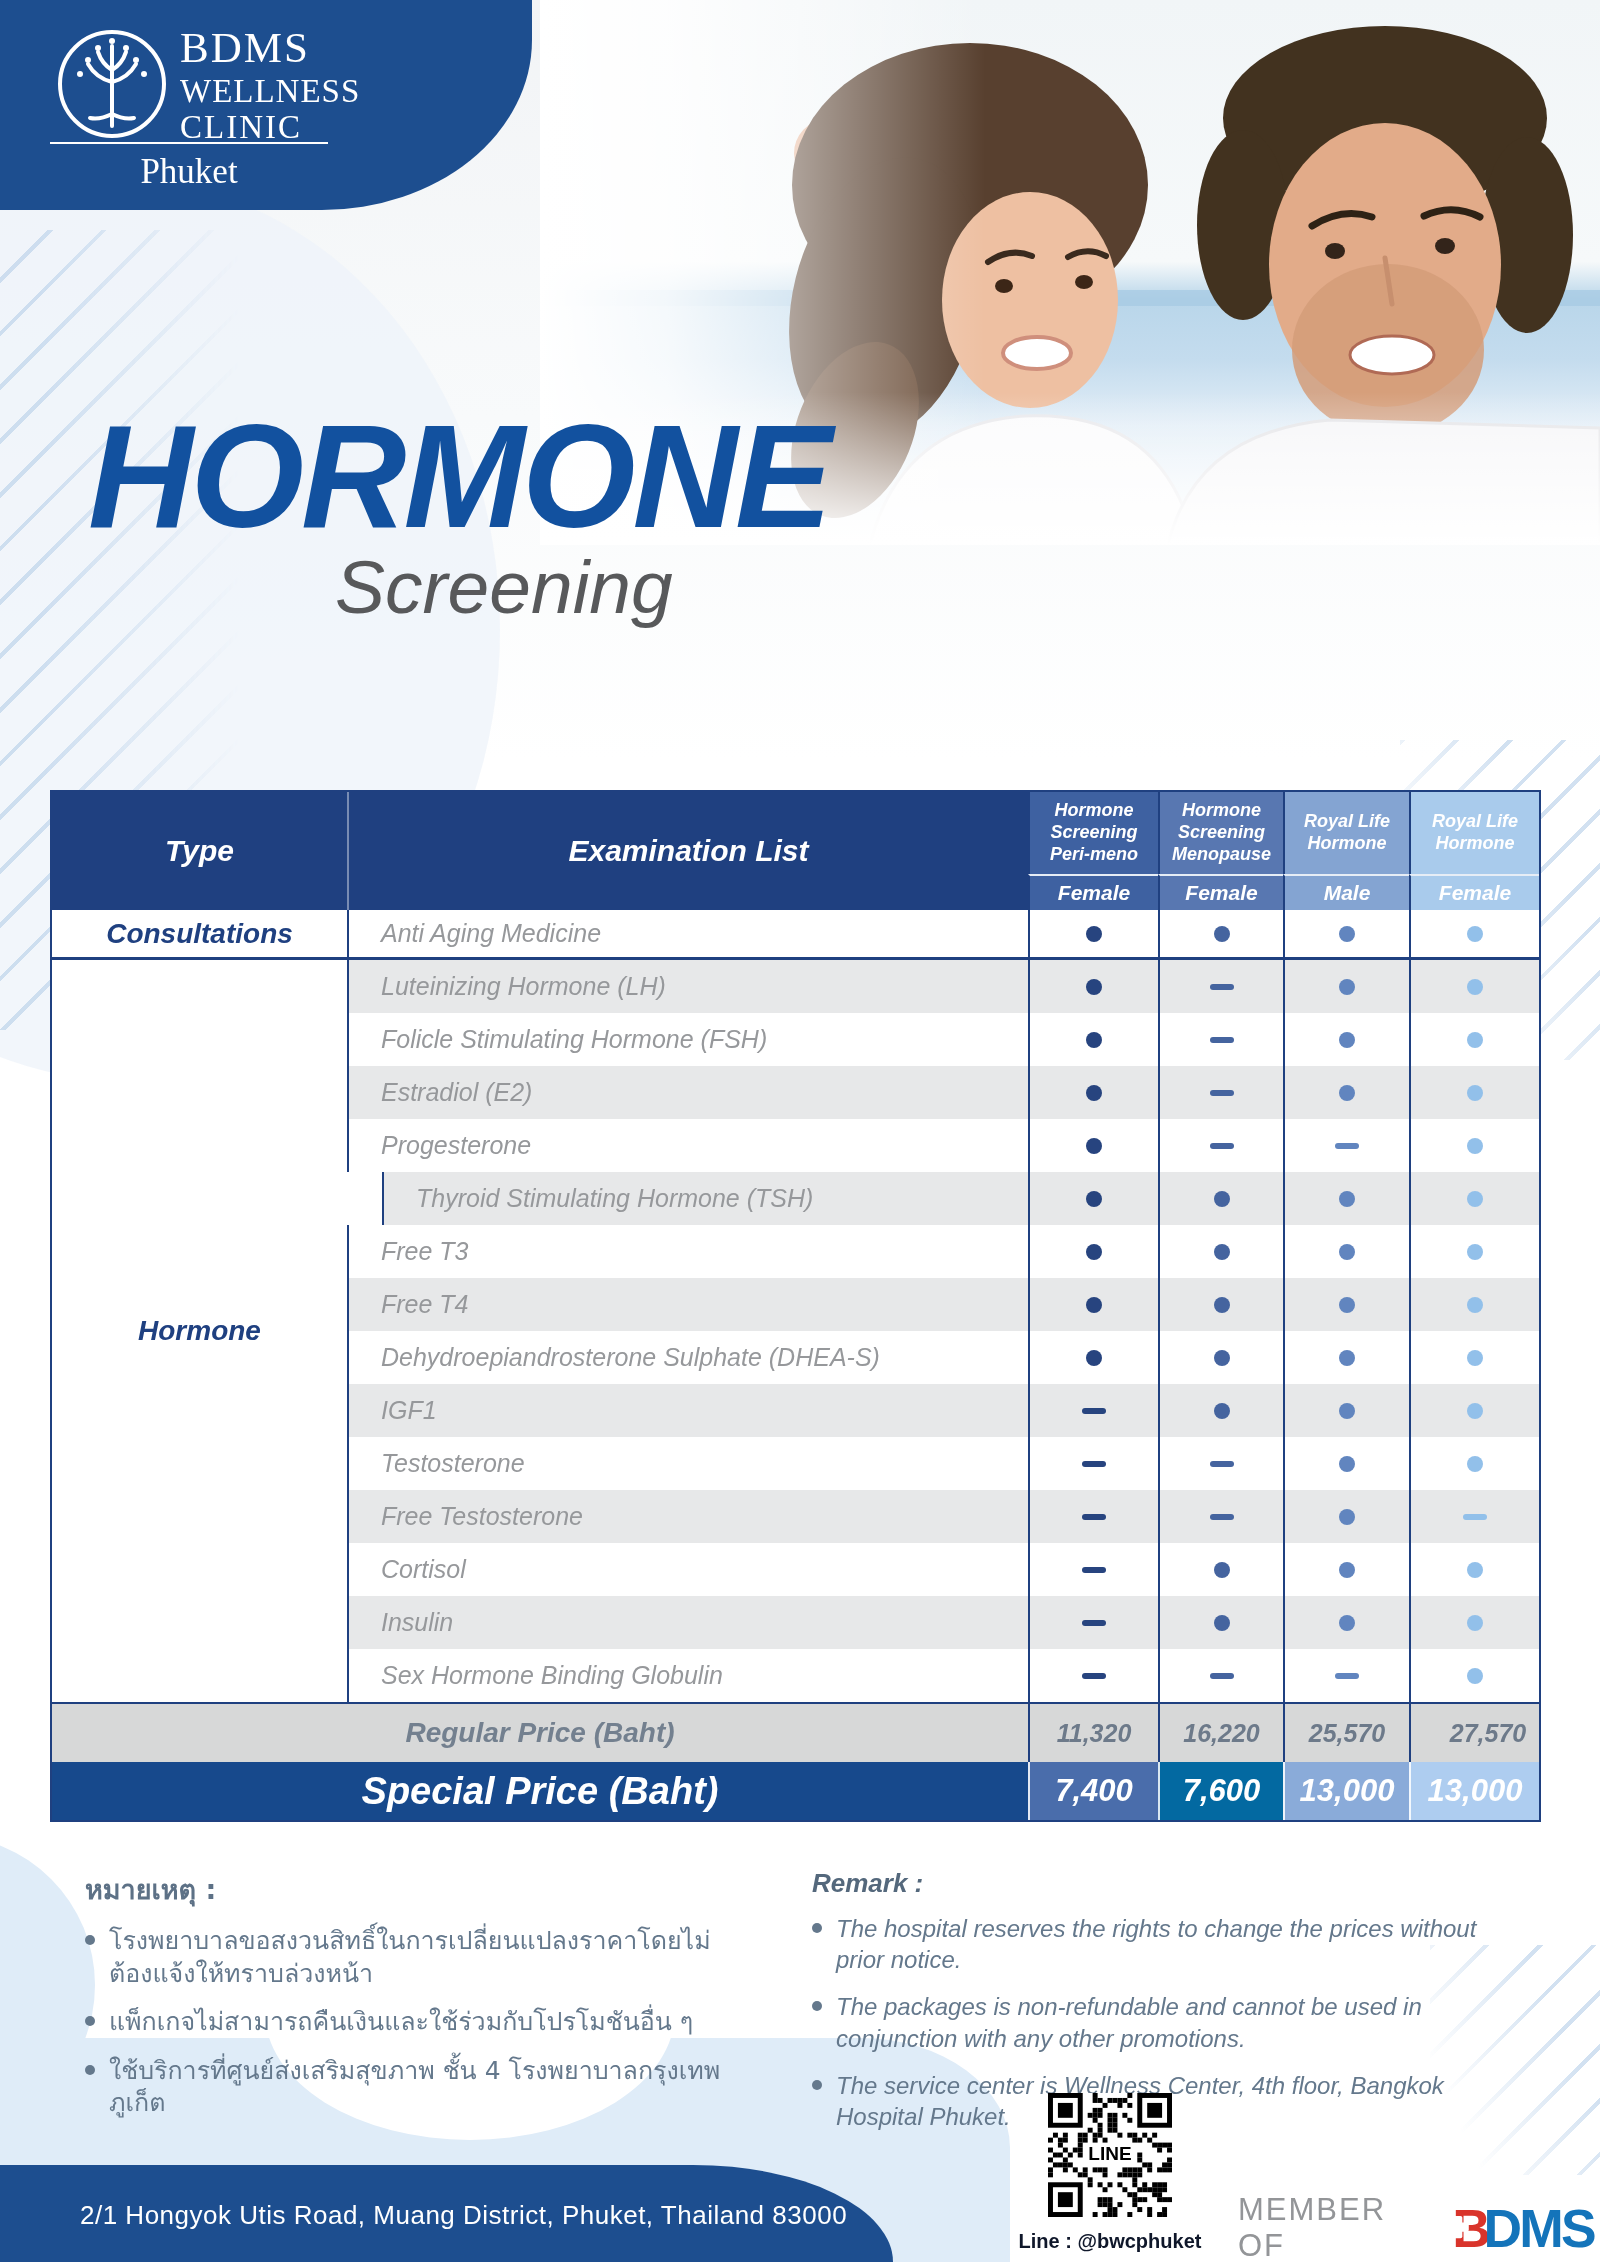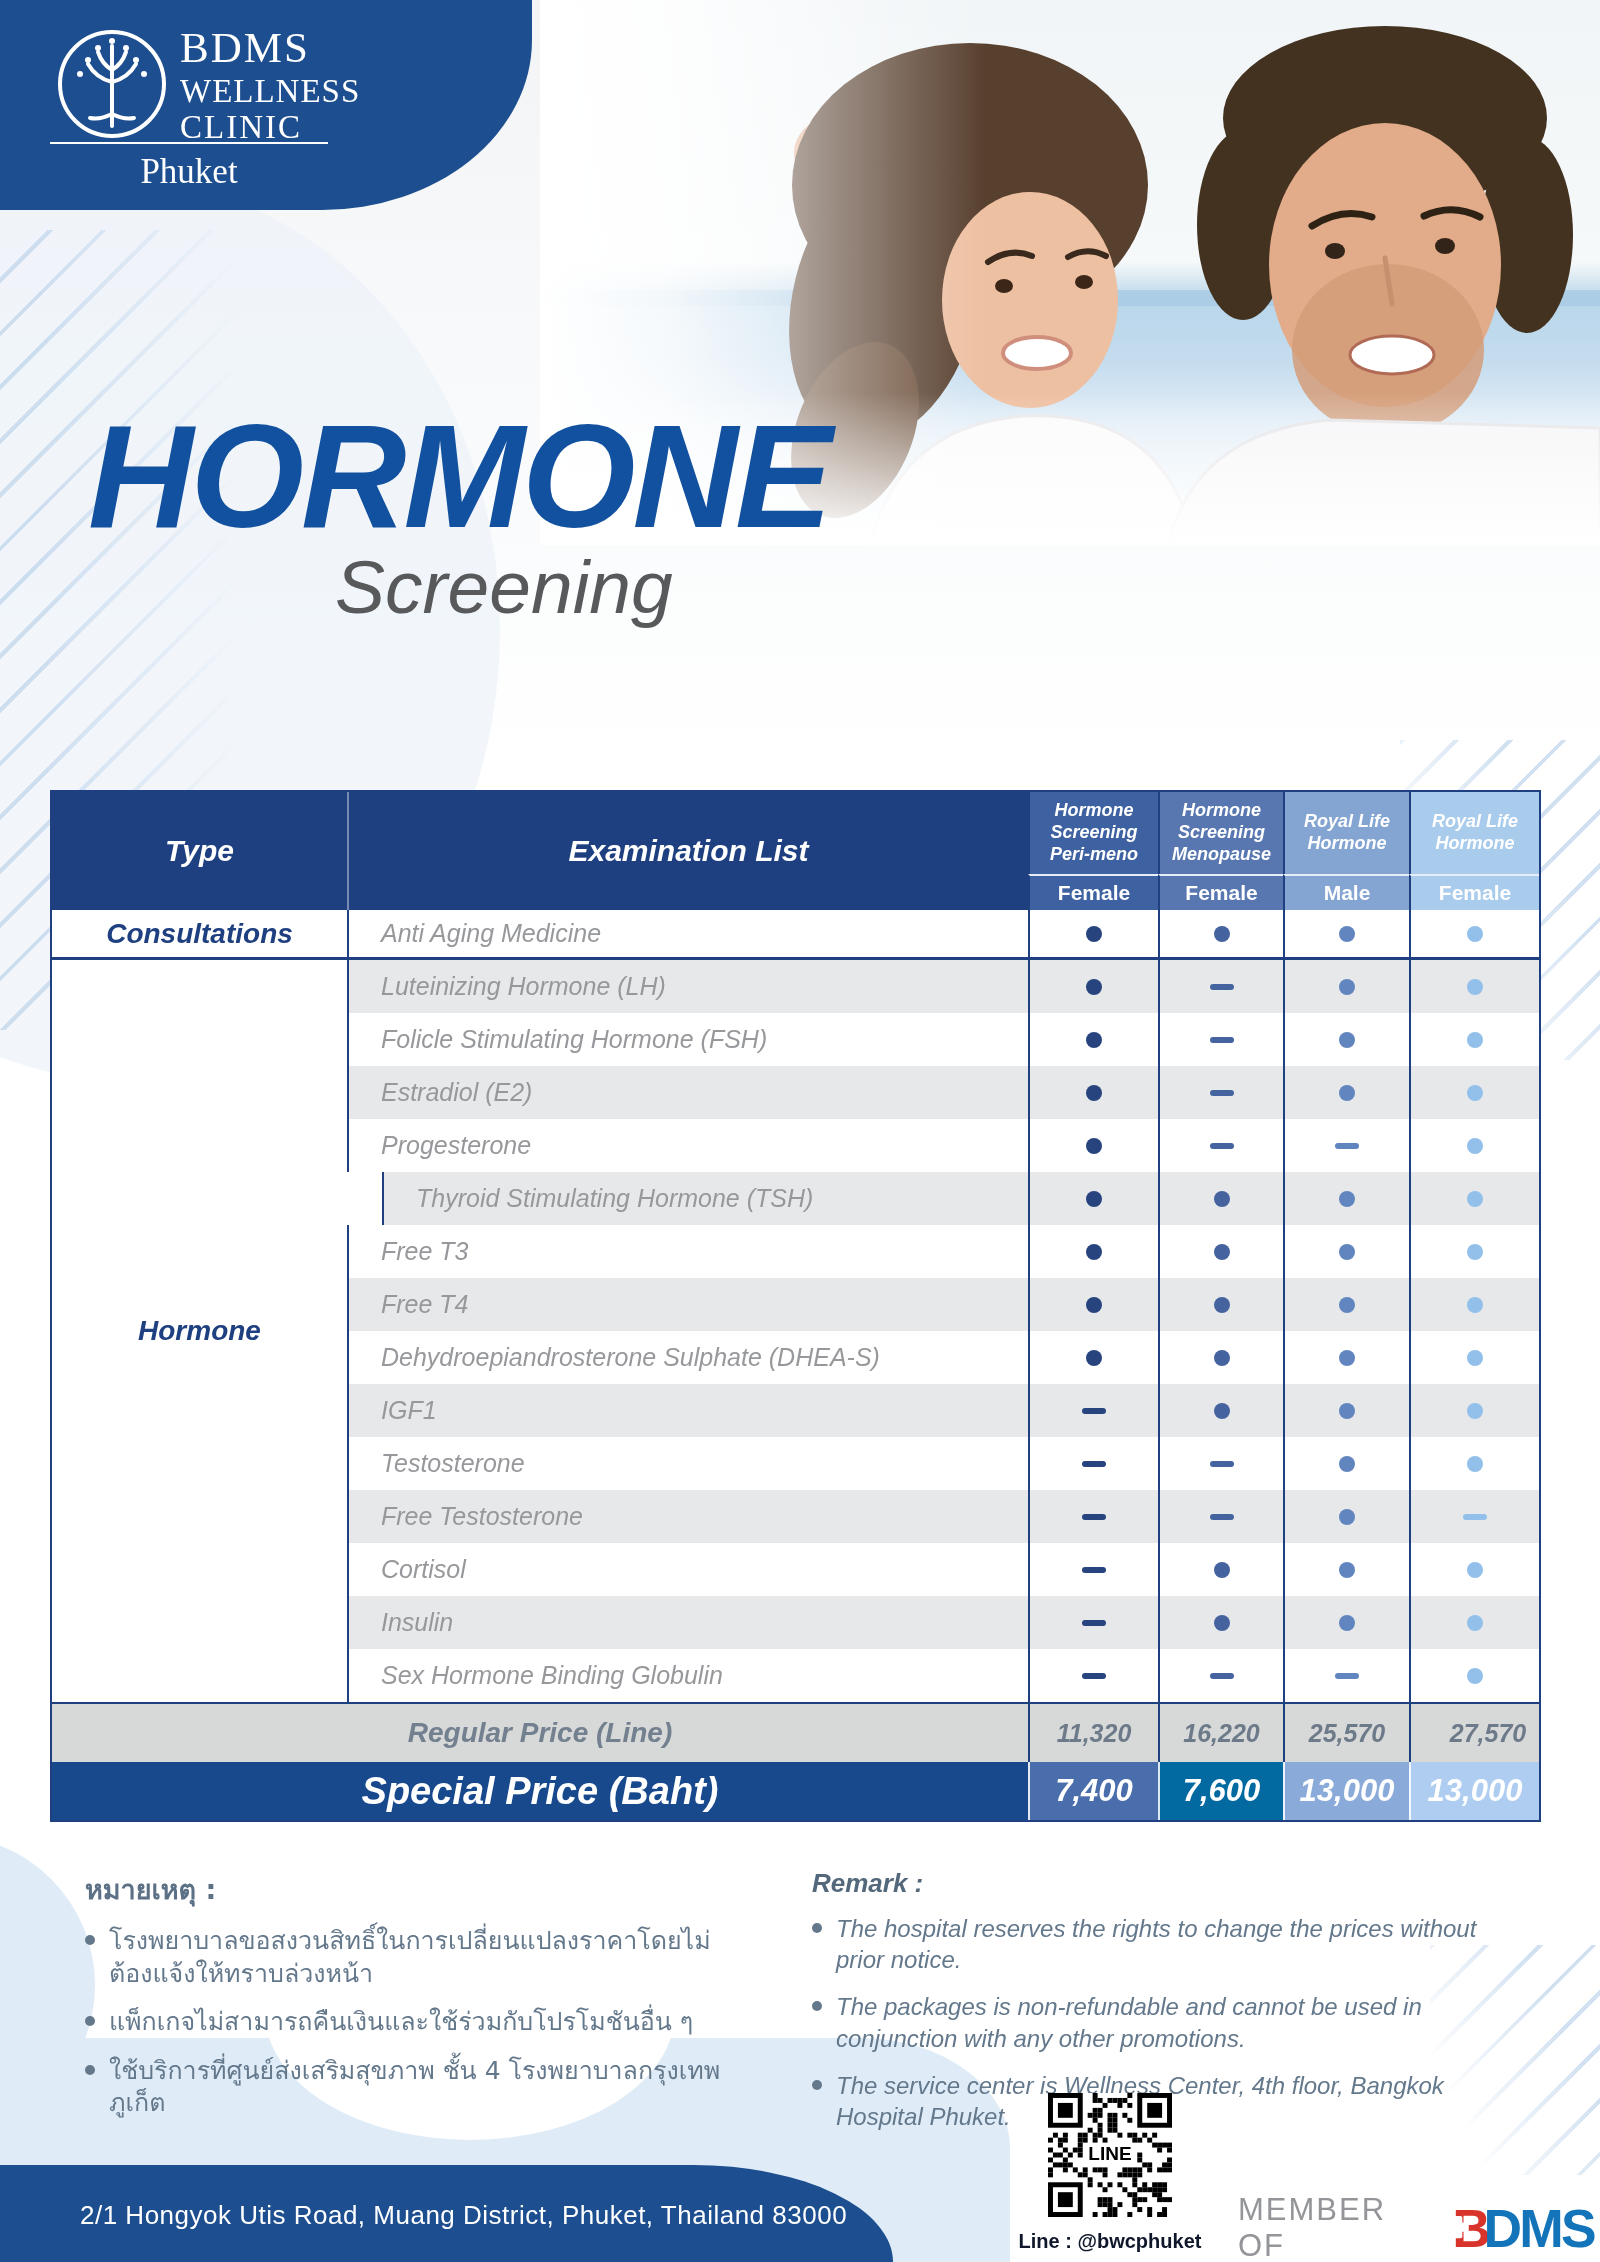--- a/index.html
+++ b/index.html
@@ -51,21 +51,21 @@
   .title-sub{left:335px;top:550px;font-size:75px;font-style:italic;color:#58595b;line-height:1;}
 
   
   .ptable{left:50px;top:790px;display:grid;border:2px solid #1f4080;background:#fff;
      grid-template-columns:295px 681px 130px 125px 126px 130px;
      grid-template-rows:82px 36px 50px repeat(14,53px) 60px 58px;}
   .cell{display:flex;align-items:center;justify-content:center;box-sizing:border-box;}
   .hdr{background:#1f4080;color:#fff;font-weight:bold;font-style:italic;font-size:30px;}
   .pkg{color:#fff;font-weight:bold;font-style:italic;font-size:18px;line-height:1.22;
        text-align:center;white-space:pre-line;border-left:2px solid #1f4080;}
-  .gender{color:#fff;font-weight:bold;font-size:21px;
+  .gender{color:#fff;font-weight:bold;font-style:italic;font-size:21px;
        border-left:2px solid #1f4080;border-top:2px solid #e6edf6;}
   .type-label{color:#1f4080;font-weight:bold;font-style:italic;font-size:28px;}
   .exam-name{justify-content:flex-start;padding-left:32px;font-style:italic;font-size:25px;
        color:#96989b;border-left:2px solid #1f4080;}
   .mark-cell{border-left:2px solid #1f4080;}
   .stripe{background:#e7e8e9;}
   .rule-b3{border-bottom:3px solid #1f4080;}
   .dot{width:16px;height:16px;border-radius:50%;}
   .dash{width:24px;height:6px;border-radius:3px;}
   .reg{background:#d7d8d8;color:#73808f;font-weight:bold;font-style:italic;font-size:28px;
@@ -392,21 +392,21 @@
       </div>
       <div class="cell mark-cell" style="grid-area: 17 / 4;">
         <span class="dash" style="background: rgb(69, 100, 159);"></span>
       </div>
       <div class="cell mark-cell" style="grid-area: 17 / 5;">
         <span class="dash" style="background: rgb(97, 133, 191);"></span>
       </div>
       <div class="cell mark-cell" style="grid-area: 17 / 6;">
         <span class="dot" style="background: rgb(146, 192, 234);"></span>
       </div>
-      <div class="cell reg" style="grid-area: 18 / 1 / auto / span 2;">Regular Price (Line)</div>
+      <div class="cell reg" style="grid-area: 18 / 1 / auto / span 2;">Regular Price (Baht)</div>
       <div class="cell reg-val" style="grid-area: 18 / 3;">11,320</div>
       <div class="cell reg-val" style="grid-area: 18 / 4;">16,220</div>
       <div class="cell reg-val" style="grid-area: 18 / 5;">25,570</div>
       <div class="cell reg-val" style="grid-area: 18 / 6; padding-left: 26px;">27,570</div>
       <div class="cell spec-label" style="grid-area: 19 / 1 / auto / span 2;">Special Price (Baht)</div>
       <div class="cell spec-val" style="grid-area: 19 / 3; background: rgb(74, 109, 171);">7,400</div>
       <div class="cell spec-val" style="grid-area: 19 / 4; background: #0369a1;">7,600</div>
       <div class="cell spec-val" style="grid-area: 19 / 5; background: rgb(138, 171, 217);">13,000</div>
       <div class="cell spec-val" style="grid-area: 19 / 6; background: rgb(174, 205, 240);">13,000</div>
     </div>

